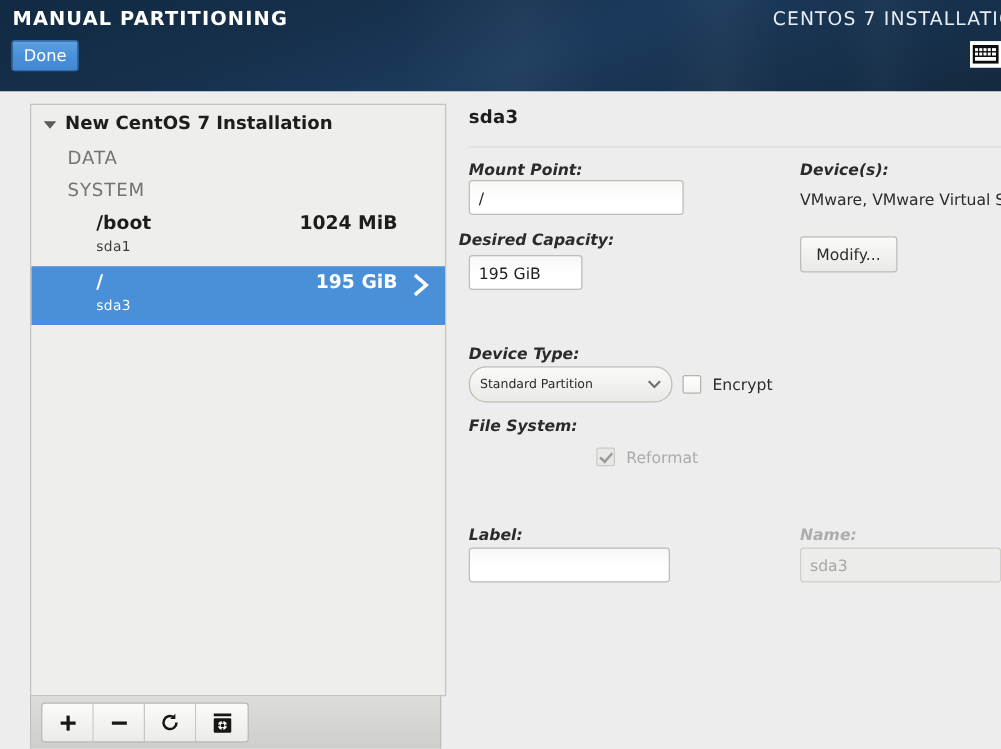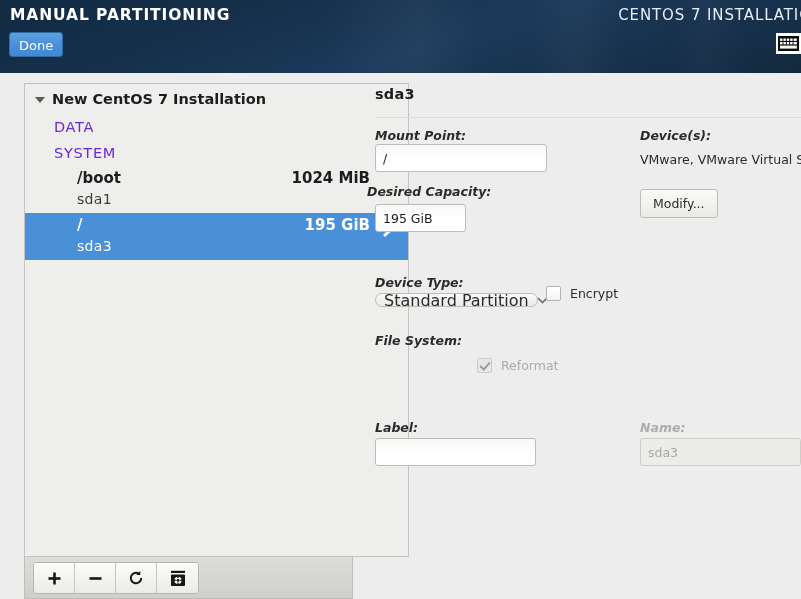--- a/index.html
+++ b/index.html
@@ -90,21 +90,21 @@
     align-items: center;
     justify-content: center;
   }
   .kbd-indicator svg { display: block; }
 
   
   .left-panel {
     position: absolute;
     left: 24px;
     top: 83px;
-    width: 385px;
+    width: 333px;
     height: 474px;
     background: #eeeeec;
     border: 1px solid #c3c3c0;
     box-sizing: border-box;
     overflow: hidden;
   }
   .group-header {
     position: relative;
     height: 30px;
     display: flex;
@@ -119,21 +119,21 @@
     margin-right: 7px;
     margin-top: 1px;
   }
   .group-title {
     font-size: 14.5px;
     font-weight: bold;
     color: #1d1d1d;
   }
   .section-label {
     padding-left: 29px;
-    color: #6d28d9;
+    color: #737373;
     font-size: 14.5px;
     letter-spacing: 0.7px;
     height: 26px;
     line-height: 26px;
     font-weight: 400;
   }
   .part-row {
     position: relative;
     height: 47px;
     padding-left: 29px;
@@ -147,21 +147,21 @@
     left: 52px;
     top: 3px;
     font-size: 15px;
     font-weight: bold;
     color: #1d1d1d;
   }
   .part-dev {
     position: absolute;
     left: 52px;
     top: 25px;
-    font-size: 14px;
+    font-size: 11px;
     color: #3a3a3a;
     letter-spacing: 0.3px;
   }
   .part-size {
     position: absolute;
     right: 38px;
     top: 3px;
     font-size: 15px;
     font-weight: bold;
     color: #1d1d1d;
@@ -267,26 +267,26 @@
     padding: 0 7px;
     outline: none;
   }
   .text-input.disabled {
     background: #ececea;
     color: #a8a8a6;
     border-color: #cecec9;
   }
   .select-box {
     position: absolute;
-    height: 14px;
+    height: 29px;
     border: 1px solid #bcbcb8;
     border-radius: 14px;
     background: linear-gradient(180deg, #fafaf9 0%, #e9e9e6 100%);
     box-sizing: border-box;
-    font-size: 16px;
+    font-size: 10px;
     color: #2b2b2b;
     display: flex;
     align-items: center;
     padding: 0 8px;
     cursor: pointer;
   }
   .select-box .sel-val { flex: 1; white-space: nowrap; }
   .select-box .caret {
     width: 11px; height: 7px;
     margin-left: 8px;
@@ -455,21 +455,21 @@
 
     <div class="field-label" style="left:13px; top:192px;">Device Type:</div>
     <div class="select-box" style="left:13px; top:210px; width:163px;">
       <span class="sel-val">Standard Partition</span>
       <span class="caret">
         <svg width="11" height="7" viewBox="0 0 11 7">
           <path d="M1 1 L5.5 5.6 L10 1" fill="none" stroke="#6e6e6c" stroke-width="1.7"></path>
         </svg>
       </span>
     </div>
-    <div class="checkbox-wrap" style="left:184px; top:203px;text-align:right;">
+    <div class="checkbox-wrap" style="left:184px; top:217px;text-align:right;">
       <span class="cbox"></span>
       <span class="cb-label">Encrypt</span>
     </div>
 
     <div class="field-label" style="left:13px; top:250px;">File System:</div>
     <div class="checkbox-wrap" style="left:115px; top:275px;">
       <span class="cbox checked disabled"></span>
       <span class="cb-label disabled">Reformat</span>
     </div>
 

